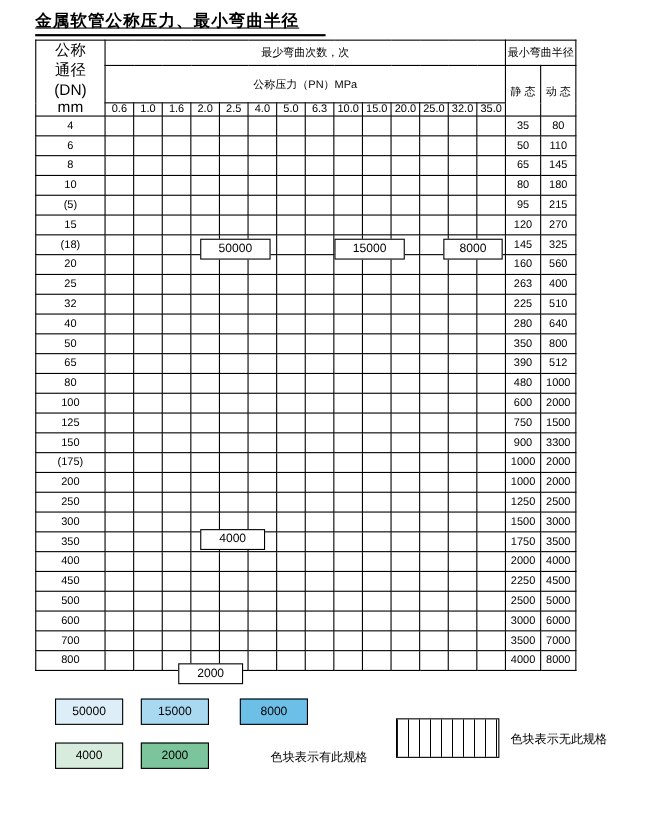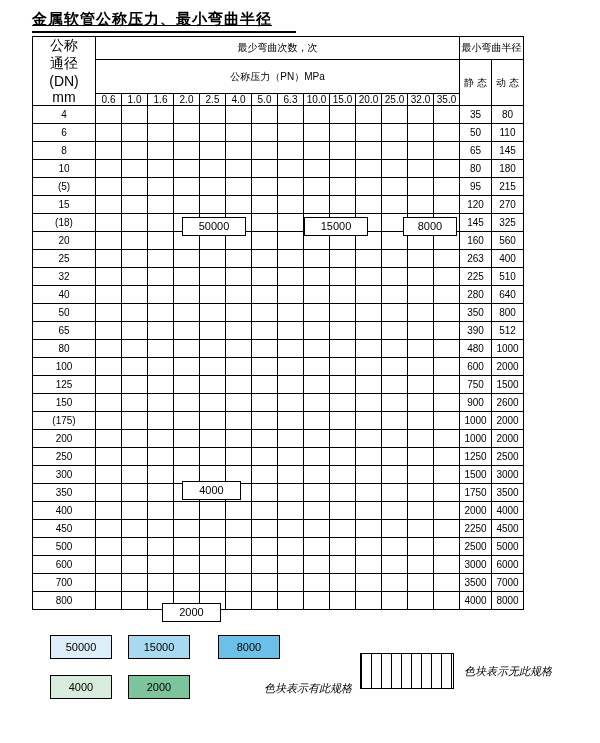--- a/index.html
+++ b/index.html
@@ -62,21 +62,21 @@
     height:17px;
     font-family:"Liberation Sans", sans-serif;
   }
 
   
   #legend{position:absolute;left:50px;top:635px;width:520px;}
   .lg-box{
     position:absolute;border:1px solid #000;width:60px;height:22px;
     font-size:11px;line-height:22px;text-align:center;
   }
-  .lg-text{position:absolute;font-size:11px;font-family:"DejaVu Sans", sans-serif;font-style:italic;}
+  .lg-text{position:absolute;font-size:11px;font-family:"DejaVu Sans", sans-serif;}
   #hatch-box{
     position:absolute;border:1px solid #000;width:92px;height:34px;
     background:
       repeating-linear-gradient(to right,#000 0 1px,#fff 1px 10px);
   }
 </style>
 </head>
 <body>
 
 <div id="title">金属软管公称压力、最小弯曲半径</div>
@@ -432,21 +432,21 @@
           <td class="data-cell pn-col c-lgreen"></td>
           <td class="data-cell pn-col c-white"></td>
           <td class="data-cell pn-col c-white"></td>
           <td class="data-cell pn-col c-white"></td>
           <td class="data-cell pn-col c-white"></td>
           <td class="data-cell pn-col c-white"></td>
           <td class="data-cell pn-col c-white"></td>
           <td class="data-cell pn-col c-white"></td>
           <td class="data-cell pn-col c-white"></td>
           <td class="data-cell r-col radius-cell">900</td>
-          <td class="data-cell r-col radius-cell">2600</td>
+          <td class="data-cell r-col radius-cell">3300</td>
         </tr>
         <tr>
           <td class="hdr dn-cell">(175)</td>
           <td class="data-cell pn-col c-lgreen"></td>
           <td class="data-cell pn-col c-lgreen"></td>
           <td class="data-cell pn-col c-lgreen"></td>
           <td class="data-cell pn-col c-lgreen"></td>
           <td class="data-cell pn-col c-lgreen"></td>
           <td class="data-cell pn-col c-white"></td>
           <td class="data-cell pn-col c-white"></td>
@@ -663,16 +663,16 @@
 </div>
 
 <div id="legend">
   <div id="legend-boxes">
       <div class="lg-box" style="left: 0px; top: 0px; background: rgb(221, 238, 248);">50000</div>
       <div class="lg-box" style="left: 78px; top: 0px; background: rgb(169, 217, 240);">15000</div>
       <div class="lg-box" style="left: 168px; top: 0px; background: rgb(108, 192, 232);">8000</div>
       <div class="lg-box" style="left: 0px; top: 40px; background: rgb(216, 236, 221);">4000</div>
       <div class="lg-box" style="left: 78px; top: 40px; background: rgb(124, 196, 155);">2000</div>
     </div>
-  <div class="lg-text" id="lg-color-note" style="left:196px;top:46px;margin-left:18px;">色块表示有此规格</div>
+  <div class="lg-text" id="lg-color-note" style="left:196px;top:46px;">色块表示有此规格</div>
   <div id="hatch-box" style="left:310px;top:18px;"></div>
   <div class="lg-text" id="lg-hatch-note" style="left:414px;top:29px;">色块表示无此规格</div>
 </div>
 
 </body></html>

